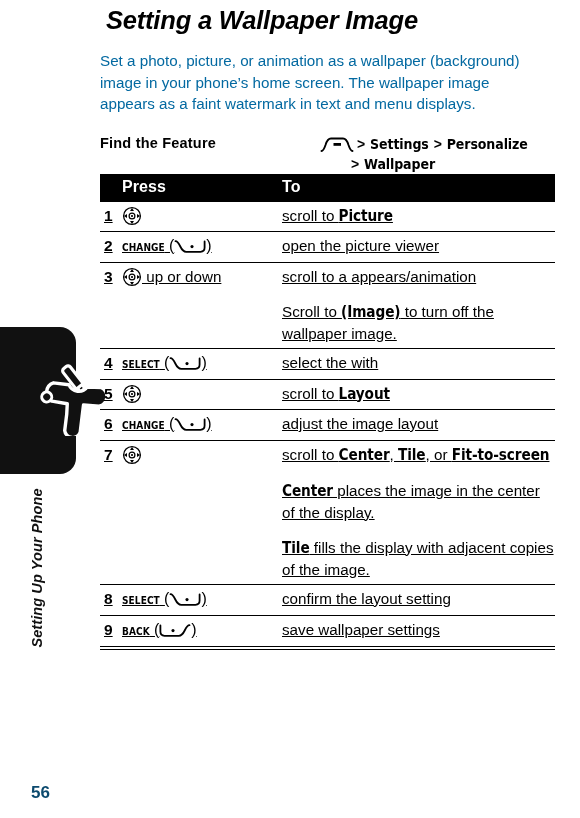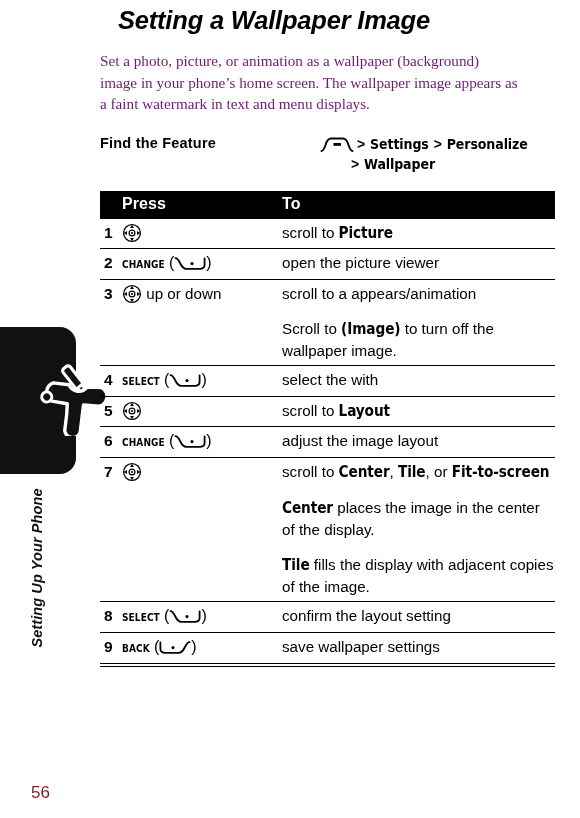--- a/index.html
+++ b/index.html
@@ -54,50 +54,49 @@
     white-space: nowrap;
     color: #111111;
   }
 
   
   .page-number {
     position: absolute;
     left: 31px;
     top: 783px;
     font-size: 17px;
-    font-weight: normal;
-    color: #7f1d1d;
+    font-weight: bold;
+    color: #0c4a6e;
   }
 
   
   .content {
     position: absolute;
     left: 97px;
     top: 0;
     width: 483px;
   }
 
   .title {
     margin-top: 6px;
-    margin-left: 21px;
+    margin-left: 9px;
     font-size: 25.5px;
     font-weight: bold;
     font-style: italic;
     letter-spacing: -0.2px;
     color: #000;
   }
 
   .intro {
     margin-top: 15px;
     margin-left: 3px;
     width: 420px;
     font-size: 15.2px;
     line-height: 21.5px;
-    color: #701a75;
-    font-family: Liberation Serif, serif;
+    color: #0369a1;
   }
 
   
   .fff {
     margin-top: 19px;
     margin-left: 3px;
     display: flex;
     align-items: flex-start;
     gap: 40px;
   }
@@ -146,24 +145,24 @@
 
   .icon-nav {
     display: inline-block;
     vertical-align: -5px;
     width: 20px;
     height: 20px;
   }
 
   
   .steps {
-    margin-top: 17px;
     margin-left: 3px;
     width: 455px;
     border-collapse: collapse;
+    text-decoration: underline;
   }
 
   .steps thead th {
     background: #000000;
     color: #ffffff;
     text-align: left;
     font-size: 16px;
     font-weight: bold;
     padding: 4px 0 5px 0;
     letter-spacing: 0.1px;

